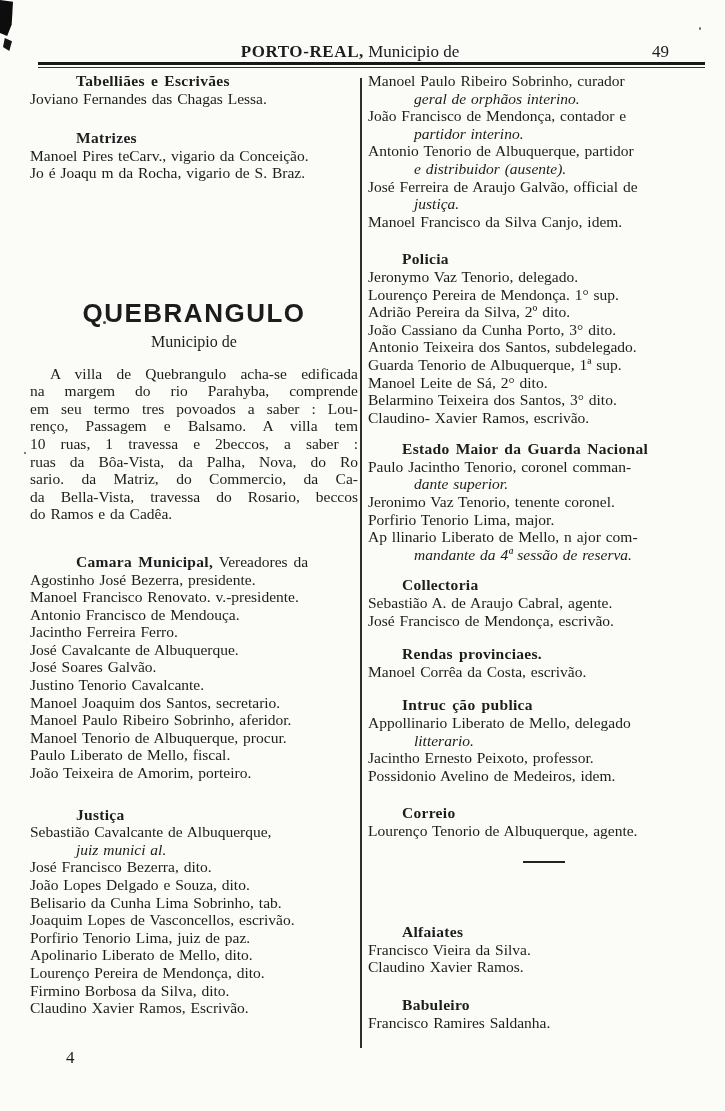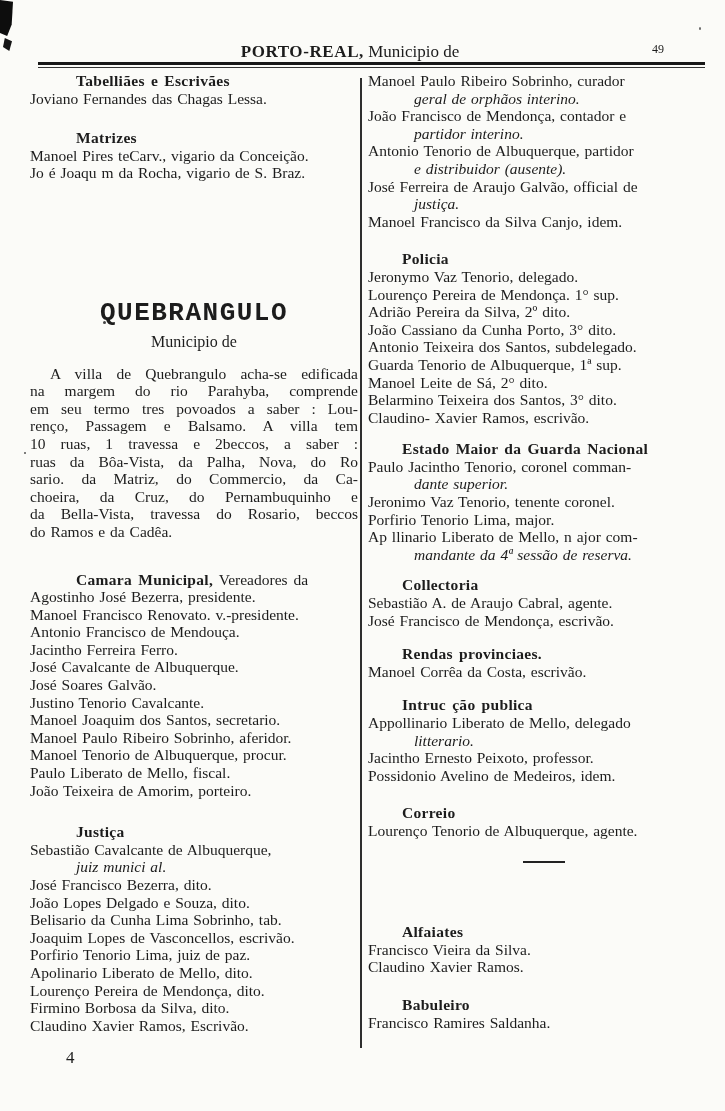--- a/index.html
+++ b/index.html
@@ -12,21 +12,21 @@
     color: #1c1c1c;
   }
   .page { position: absolute; inset: 0; width: 725px; height: 1111px; }
 
   
   .header-title {
     position: absolute; top: 42px; left: 0; width: 700px;
     text-align: center; font-size: 17px; white-space: nowrap;
   }
   .header-bold { font-weight: bold; letter-spacing: 0.6px; }
-  .page-number { position: absolute; top: 42px; left: 652px; font-size: 12px; }
+  .page-number { position: absolute; top: 42px; left: 652px; font-size: 17px; }
   .rule { position: absolute; left: 38px; right: 20px; top: 62px; }
   .rule .r1 { height: 3px; background: #181818; }
   .rule .r2 { height: 1px; background: #333; margin-top: 2px; }
 
   
   .divider-v {
     position: absolute; left: 360px; top: 78px;
     width: 1.5px; height: 970px; background: #2e2e2e;
   }
 
@@ -38,21 +38,21 @@
   .line { word-spacing: 1px; white-space: nowrap; }
   .line.indent { padding-left: 46px; font-style: italic; }
 
   .heading { font-weight: bold; padding-left: 46px; letter-spacing: 0.3px; word-spacing: 2px; }
   .col-right .heading { padding-left: 34px; }
   .heading .suffix { font-weight: normal; letter-spacing: 0; }
 
   
   .sec-title { text-align: center; }
   .title-main {
-    font-family: Liberation Mono, monospace;
+    font-family: Liberation Sans, sans-serif;
     font-weight: bold; font-size: 26px; letter-spacing: 1.5px; line-height: 30px;
   }
   .title-sub { font-size: 16px; margin-top: 5px; }
 
   
   .sec-paragraph .line { text-align: justify; text-align-last: justify; white-space: normal; }
   .sec-paragraph .line:first-child { text-indent: 20px; }
   .sec-paragraph .line:last-child { text-align-last: left; }
 
   
@@ -123,21 +123,20 @@
         <div class="title-sub">Municipio de</div>
       </section>
       <section class="section sec-paragraph">
         <div class="line">A villa de Quebrangulo acha-se edificada</div>
         <div class="line">na margem do rio Parahyba, comprende</div>
         <div class="line">em seu termo tres povoados a saber : Lou-</div>
         <div class="line">renço, Passagem e Balsamo. A villa tem</div>
         <div class="line">10 ruas, 1 travessa e  2beccos, a saber :</div>
         <div class="line">ruas da Bôa-Vista, da Palha, Nova, do Ro</div>
         <div class="line">sario. da Matriz, do Commercio, da Ca-</div>
-        <div class="line">choeira, da Cruz, do Pernambuquinho e</div>
         <div class="line">da Bella-Vista, travessa do Rosario, beccos</div>
         <div class="line">do Ramos e da Cadêa.</div>
       </section>
       <section class="section sec-list">
         <div class="heading"><span>Camara Municipal,</span><span class="suffix"> Vereadores da</span></div>
         <div class="line">Agostinho José Bezerra, presidente.</div>
         <div class="line">Manoel Francisco Renovato. v.-presidente.</div>
         <div class="line">Antonio Francisco de Mendouça.</div>
         <div class="line">Jacintho Ferreira Ferro.</div>
         <div class="line">José Cavalcante de Albuquerque.</div>

